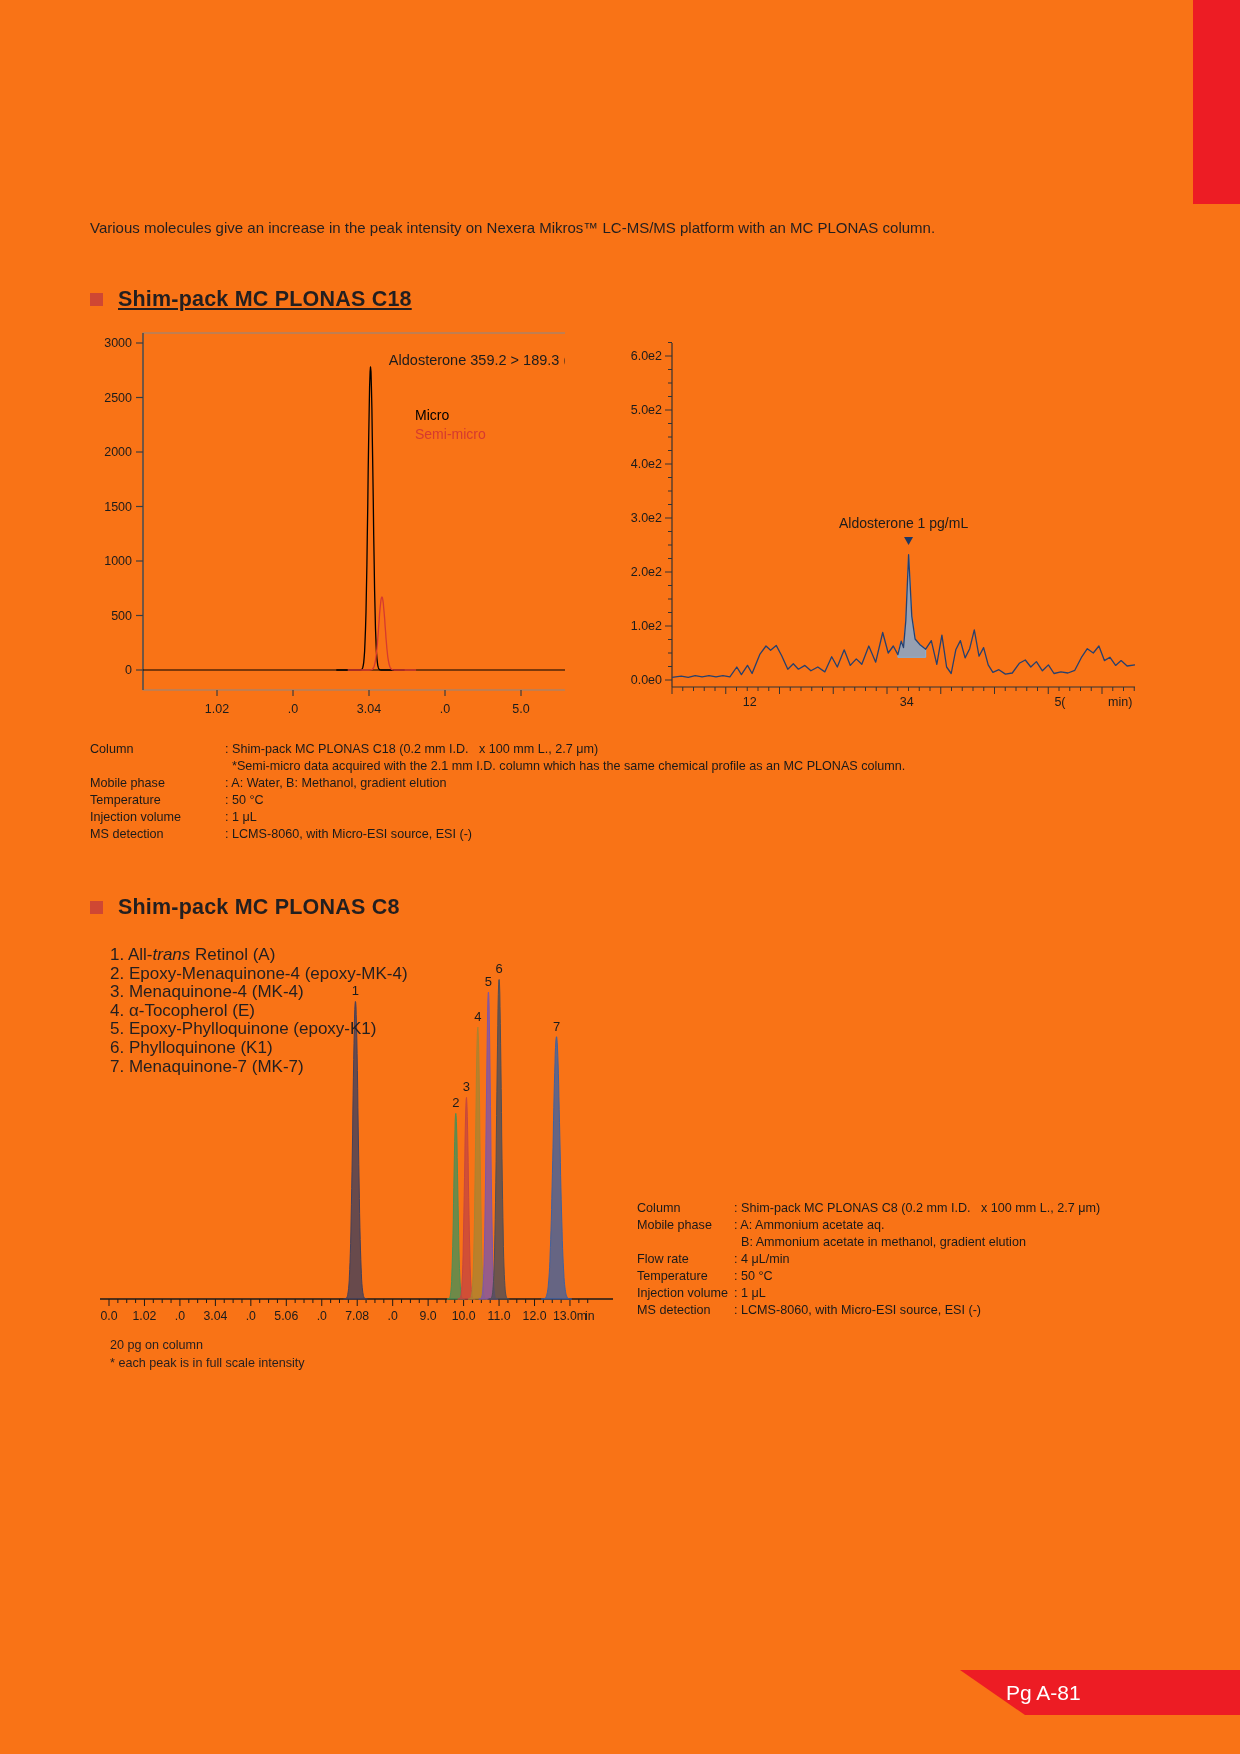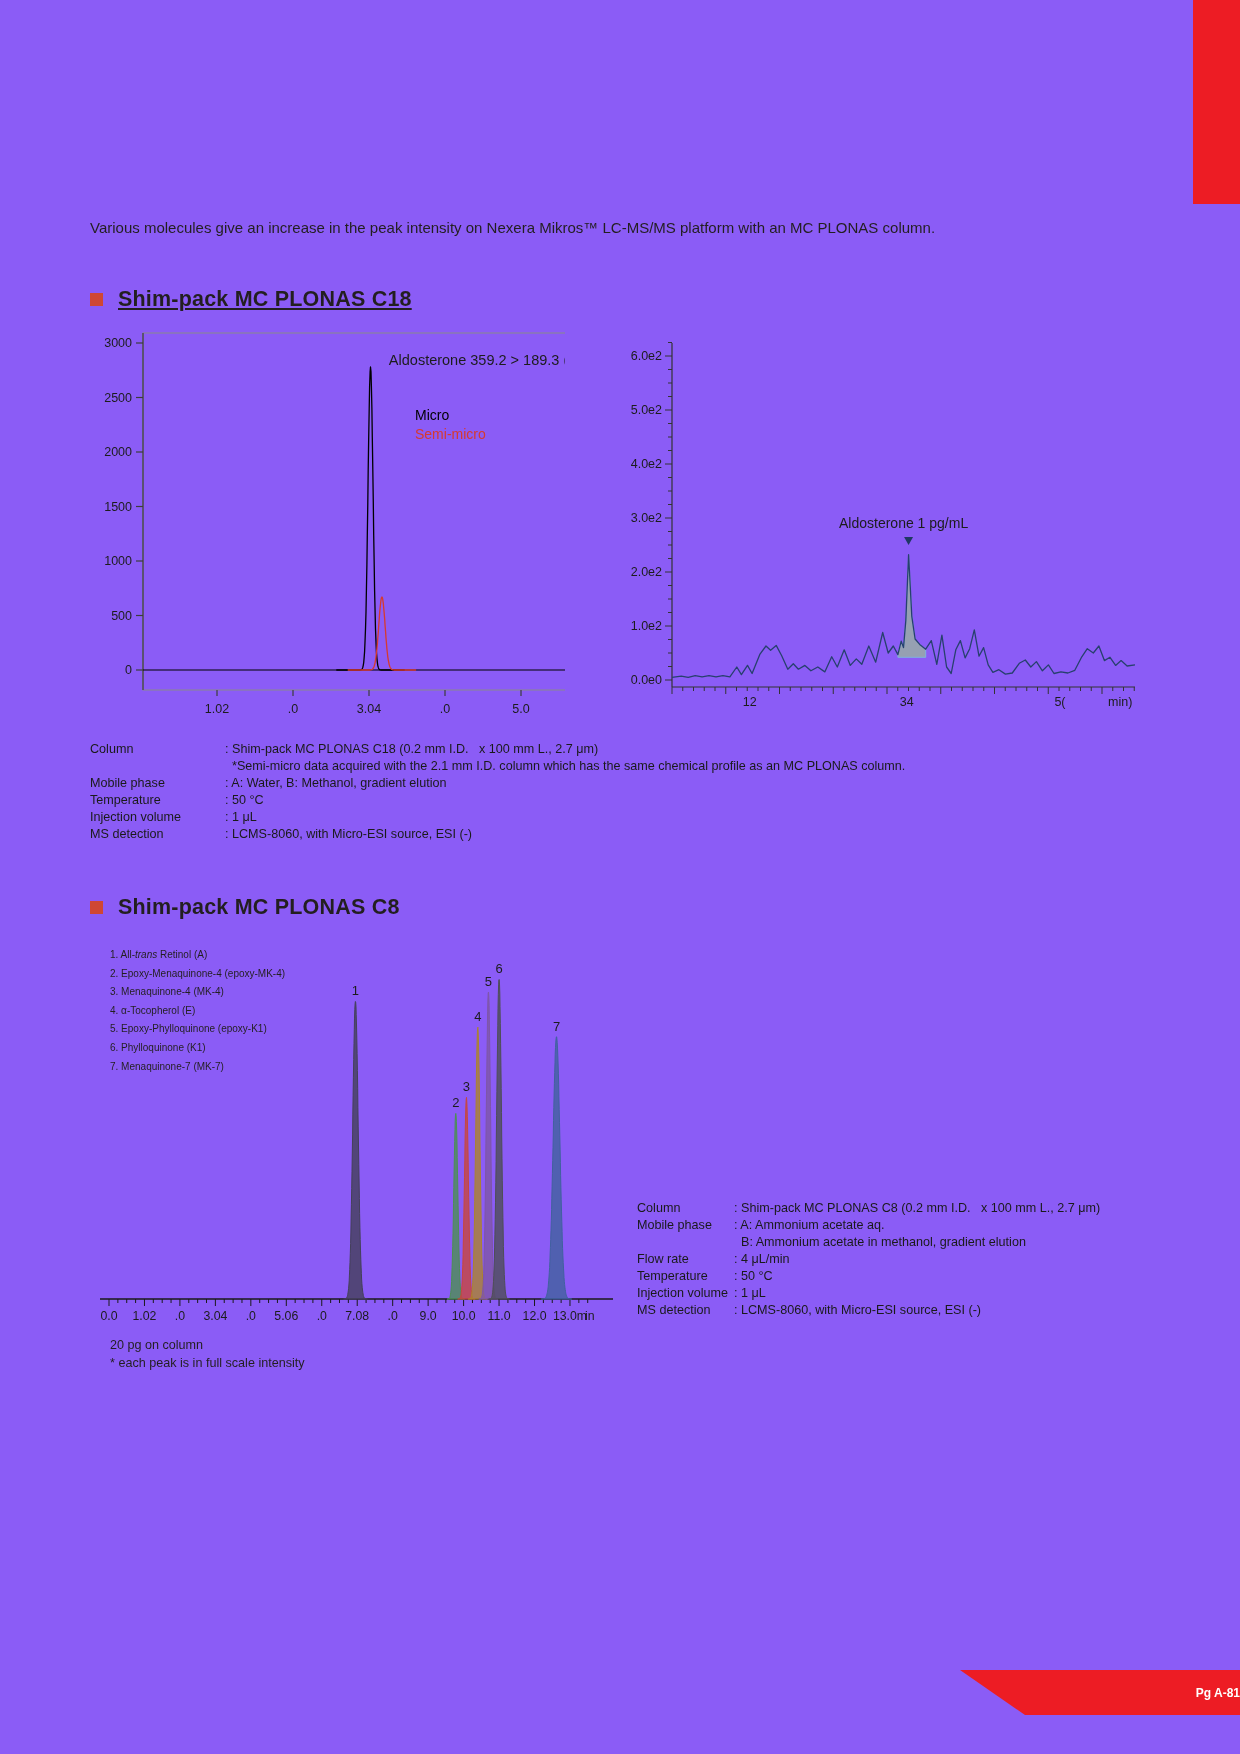--- a/index.html
+++ b/index.html
@@ -1,44 +1,44 @@
 <!DOCTYPE html>
 <html><head>
 <meta charset="utf-8">
 <style>
   html,body{margin:0;padding:0;background:#ffffff;}
   body{font-family:"Liberation Sans",sans-serif;color:#231f20;}
-  .page{position:relative;width:1240px;height:1754px;background:#8b5cf6;overflow:hidden;}
+  .page{position:relative;width:1240px;height:1754px;background:#f97316;overflow:hidden;}
   .red-corner{position:absolute;left:1193px;top:0;width:47px;height:204px;background:#ed1c24;}
   .intro{position:absolute;left:90px;top:203px;width:980px;font-size:15px;line-height:20px;}
   .sec-header{position:absolute;display:flex;align-items:center;gap:15px;}
   #sec1{left:90px;top:287px;text-decoration:underline;}
   #sec2{left:90px;top:895px;}
   .bullet{width:13px;height:13px;background:#cf4733;flex:none;}
   .sec-title{font-size:21.5px;font-weight:bold;letter-spacing:.2px;}
   .chart{position:absolute;}
   #chart1{left:85px;top:325px;}
   #chart2{left:600px;top:325px;}
   #chart3{left:85px;top:940px;}
   svg{font-family:"Liberation Sans",sans-serif;}
   .details{position:absolute;font-size:12.6px;line-height:17px;color:#1a1a1a;}
   #details1{left:90px;top:741px;width:1000px;}
   #details2{left:637px;top:1200px;width:570px;}
   .drow{display:flex;}
   .dlabel{flex:none;}
   #details1 .dlabel{width:135px;}
   #details2 .dlabel{width:97px;}
   .dval{white-space:pre-wrap;text-align:center;}
-  .peak-list{position:absolute;left:110px;top:946px;font-size:10px;line-height:18.6px;list-style:none;margin:0;padding:0;}
+  .peak-list{position:absolute;left:110px;top:946px;font-size:17px;line-height:18.6px;list-style:none;margin:0;padding:0;}
   .peak-list .it{font-style:italic;}
   .notes{position:absolute;left:110px;top:1337px;font-size:12.6px;line-height:17.5px;}
   .footer{position:absolute;left:960px;top:1670px;width:280px;height:45px;background:#ed1c24;
     clip-path:polygon(0 0,280px 0,280px 45px,65px 45px);
-    display:flex;align-items:center;justify-content:flex-end;box-sizing:border-box;padding-left:46px;
-    color:#fff;font-weight:bold;font-size:12px;}
+    display:flex;align-items:center;justify-content:flex-start;box-sizing:border-box;padding-left:46px;
+    color:#fff;font-weight:normal;font-size:21px;}
 </style>
 </head>
 <body>
 
 <div class="page">
 
   <div class="red-corner"></div>
 
   <p class="intro">Various molecules give an increase in the peak intensity on Nexera Mikros™ LC-MS/MS platform with an MC PLONAS column.</p>
 

